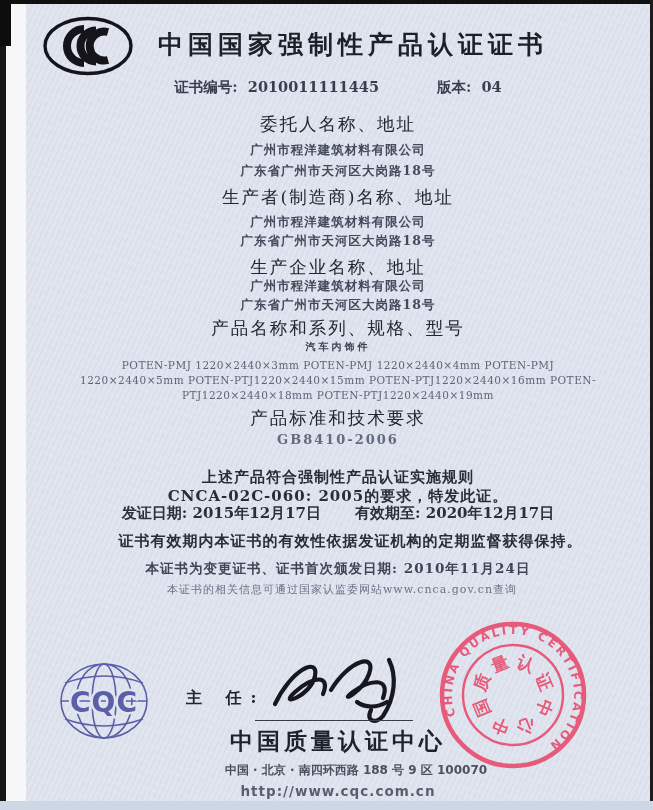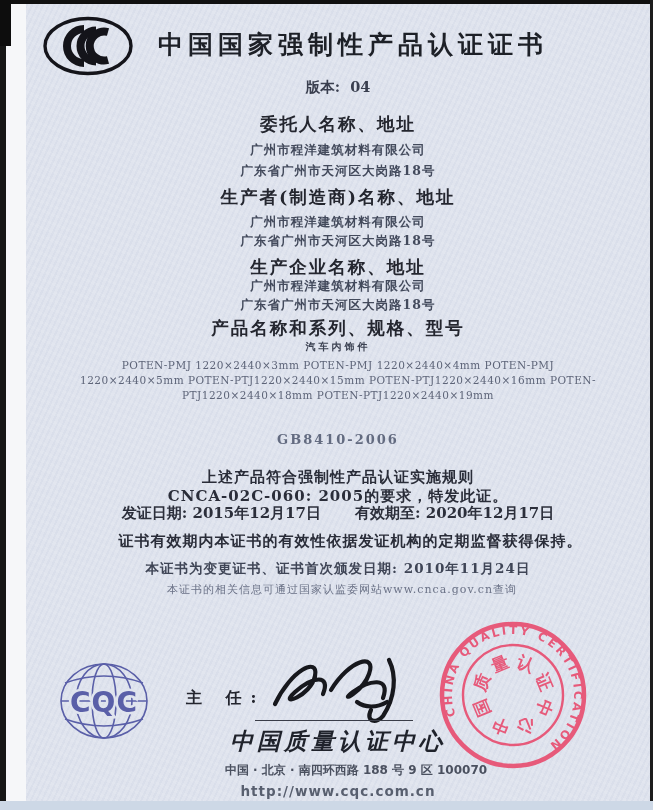--- a/index.html
+++ b/index.html
@@ -20,33 +20,33 @@
     position:absolute;left:26px;top:4px;width:624px;height:797px;z-index:3;
     background-color:#e0e4ee;
     background-image:
       repeating-linear-gradient(115deg, rgba(110,130,175,.055) 0 2px, transparent 2px 5px),
       repeating-linear-gradient(22deg, rgba(255,255,255,.07) 0 3px, transparent 3px 8px);
   }
   .abs{position:absolute;left:0;right:0;text-align:center;}
 
   .title{font-size:25px;font-weight:bold;letter-spacing:5px;color:#1d2027;text-align:center;}
   .certrow{display:flex;justify-content:center;gap:58px;font-size:14.5px;font-weight:bold;color:#3a3f4f;}
-  .heading{font-size:17.5px;font-weight:bold;letter-spacing:2px;color:#24262f;}
+  .heading{font-size:17.5px;font-weight:normal;letter-spacing:2px;color:#24262f;}
   .line-md{font-size:12.5px;font-weight:bold;color:#434a5c;letter-spacing:1px;}
   .prodname{font-size:10px;font-weight:bold;color:#3c4252;letter-spacing:3px;}
   .spec{font-size:10.5px;line-height:15px;color:#5d6478;letter-spacing:.5px;}
   .gb{font-size:13px;letter-spacing:2px;color:#636b80;font-weight:bold;}
   .stmt{font-size:15px;font-weight:bold;color:#2a2d39;letter-spacing:1px;margin-top:12px;}
   .daterow{display:flex;justify-content:center;gap:34px;font-size:15px;font-weight:bold;color:#2c2f3b;}
   .note-bold{font-size:15px;font-weight:bold;letter-spacing:1px;color:#2a2d39;padding-left:25px;}
   .note-md{font-size:13.5px;font-weight:bold;color:#3f4556;letter-spacing:1px;}
   .note-sm{font-size:11px;color:#6a7186;letter-spacing:1px;}
   .director{position:absolute;left:160px;top:684px;font-size:16px;font-weight:bold;letter-spacing:9px;color:#23252e;}
   .sigline{position:absolute;left:229px;top:716px;width:158px;border-bottom:1.5px solid #3a3d48;}
-  .orgname{font-size:23px;font-weight:bold;letter-spacing:4px;color:#1f222b;font-style:italic;}
+  .orgname{font-size:23px;font-weight:bold;letter-spacing:4px;color:#1f222b;}
   .addr{font-size:12px;color:#4a505f;font-weight:bold;font-family:"DejaVu Sans","Liberation Sans",sans-serif;margin-left:36px;}
   .url{font-size:13.5px;color:#585f6f;font-weight:bold;letter-spacing:1px;font-family:"DejaVu Sans","Liberation Sans",sans-serif;}
   svg{display:block;}
 </style>
 </head>
 <body>
 
 <div class="edge-top"></div>
 <div class="edge-left"></div>
 <div class="edge-left-corner"></div>
@@ -61,20 +61,21 @@
     <g fill="none" stroke="#14141a" stroke-width="8" stroke-linecap="butt">
       <path d="M44,15 A16.5,16.5 0 1 0 44,49"></path>
       <path d="M56,16.5 A15.5,15.5 0 1 0 56,47.5"></path>
       <path d="M68,18 A14.5,14.5 0 1 0 68,46"></path>
     </g>
   </svg>
 
   <div class="abs title" style="top:24px;padding-left:30px;">中国国家强制性产品认证证书</div>
 
   <div class="abs certrow" style="top:74px;">
+    <span><span>证书编号:</span>&nbsp;&nbsp;<span>2010011111445</span></span>
     <span><span>版本:</span>&nbsp;&nbsp;<span>04</span></span>
   </div>
 
   <div class="abs heading" style="top:108px;">委托人名称、地址</div>
   <div class="abs line-md" style="top:138px;">广州市程洋建筑材料有限公司</div>
   <div class="abs line-md" style="top:159px;">广东省广州市天河区大岗路18号</div>
 
   <div class="abs heading" style="top:181px;">生产者(制造商)名称、地址</div>
   <div class="abs line-md" style="top:210px;">广州市程洋建筑材料有限公司</div>
   <div class="abs line-md" style="top:229px;">广东省广州市天河区大岗路18号</div>
@@ -84,20 +85,21 @@
   <div class="abs line-md" style="top:293px;">广东省广州市天河区大岗路18号</div>
 
   <div class="abs heading" style="top:312px;">产品名称和系列、规格、型号</div>
   <div class="abs prodname" style="top:336px;">汽车内饰件</div>
   <div class="abs spec" style="top:354px;">
     <div>POTEN-PMJ 1220×2440×3mm POTEN-PMJ 1220×2440×4mm POTEN-PMJ</div>
     <div>1220×2440×5mm POTEN-PTJ1220×2440×15mm POTEN-PTJ1220×2440×16mm POTEN-</div>
     <div>PTJ1220×2440×18mm POTEN-PTJ1220×2440×19mm</div>
   </div>
 
+  <div class="abs heading" style="top:402px;">产品标准和技术要求</div>
   <div class="abs gb" style="top:428px;">GB8410-2006</div>
 
   <div class="abs stmt" style="top:452px;">上述产品符合强制性产品认证实施规则</div>
   <div class="abs stmt" style="top:471px;">CNCA-02C-060: 2005的要求，特发此证。</div>
 
   <div class="abs daterow" style="top:500px;">
     <span><span>发证日期:</span>&nbsp;<span>2015年12月17日</span></span>
     <span><span>有效期至:</span>&nbsp;<span>2020年12月17日</span></span>
   </div>
 

